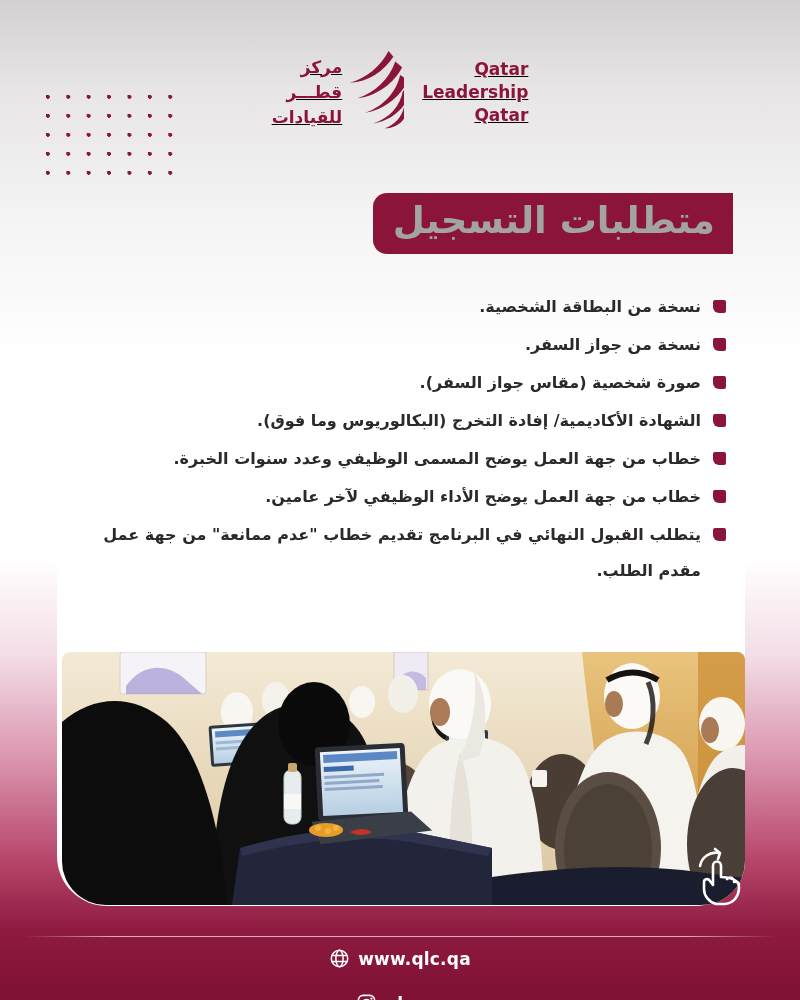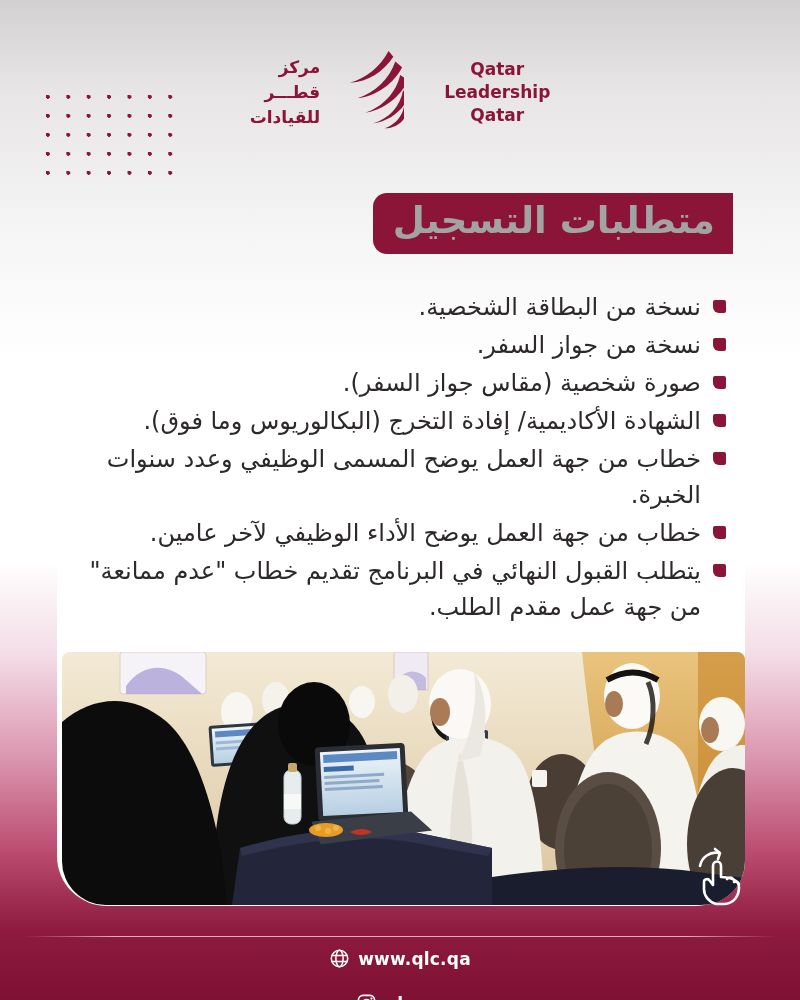--- a/index.html
+++ b/index.html
@@ -21,42 +21,42 @@
     border-radius:0 0 50px 50px;
   }
 
   .dots {
     position:absolute; left:45px; top:94px; width:131px; height:83px; z-index:2;
     background-image:radial-gradient(circle 2.1px at 2.6px 2.6px, #8A1538 98%, transparent);
     background-size:20.4px 19px;
   }
 
   .logo { position:absolute; top:50px; left:0; width:800px; display:flex; justify-content:center; z-index:2; }
-  .logo-inner { display:flex; align-items:center; gap:26px; }
+  .logo-inner { display:flex; align-items:center; gap:4px;text-decoration:underline; }
   .logo-ar { text-align:right; color:#8A1538; font-weight:bold; font-size:17px; line-height:25px; direction:rtl; }
-  .logo-en { text-align:center; color:#8A1538; font-weight:bold; font-size:17px; line-height:23px; margin-left:14px; }
+  .logo-en { text-align:right; color:#8A1538; font-weight:bold; font-size:17px; line-height:23px; margin-left:14px; }
   .wing { width:58px; height:84px; }
 
   .banner {
     position:absolute; left:373px; top:193px; width:360px; height:61px; z-index:2;
     background:#8A1538; border-radius:14px 0 0 14px;
     display:flex; align-items:center; justify-content:flex-end; padding:0 18px 6px 10px;
   }
   .banner h1 { color:#a3a3a3; font-size:37px; font-weight:bold; direction:rtl; white-space:nowrap; }
 
   .reqs {
     position:absolute; top:289px; right:74px; left:88px; z-index:2;
     list-style:none; direction:rtl;
   }
   .reqs li { display:flex; align-items:flex-start; margin-bottom:2px; }
   .bullet {
     flex:0 0 auto; width:13px; height:13px; margin-top:11px; margin-inline-end:12px;
     background:#8A1538; border-radius:2px 2px 2px 6px;
   }
-  .req-text { font-size:24px; font-weight:normal; color:#2d292b; line-height:36px; }
+  .req-text { font-size:16px; font-weight:bold; color:#2d292b; line-height:36px; }
 
   .photo {
     position:absolute; left:62px; top:652px; width:683px; height:253px; z-index:2;
     border-radius:8px 8px 44px 44px; overflow:hidden; cursor:pointer;
   }
   .photo svg { display:block; width:100%; height:100%; }
 
   .hand { position:absolute; left:686px; top:844px; width:62px; height:66px; z-index:3; }
 
   .sep {

